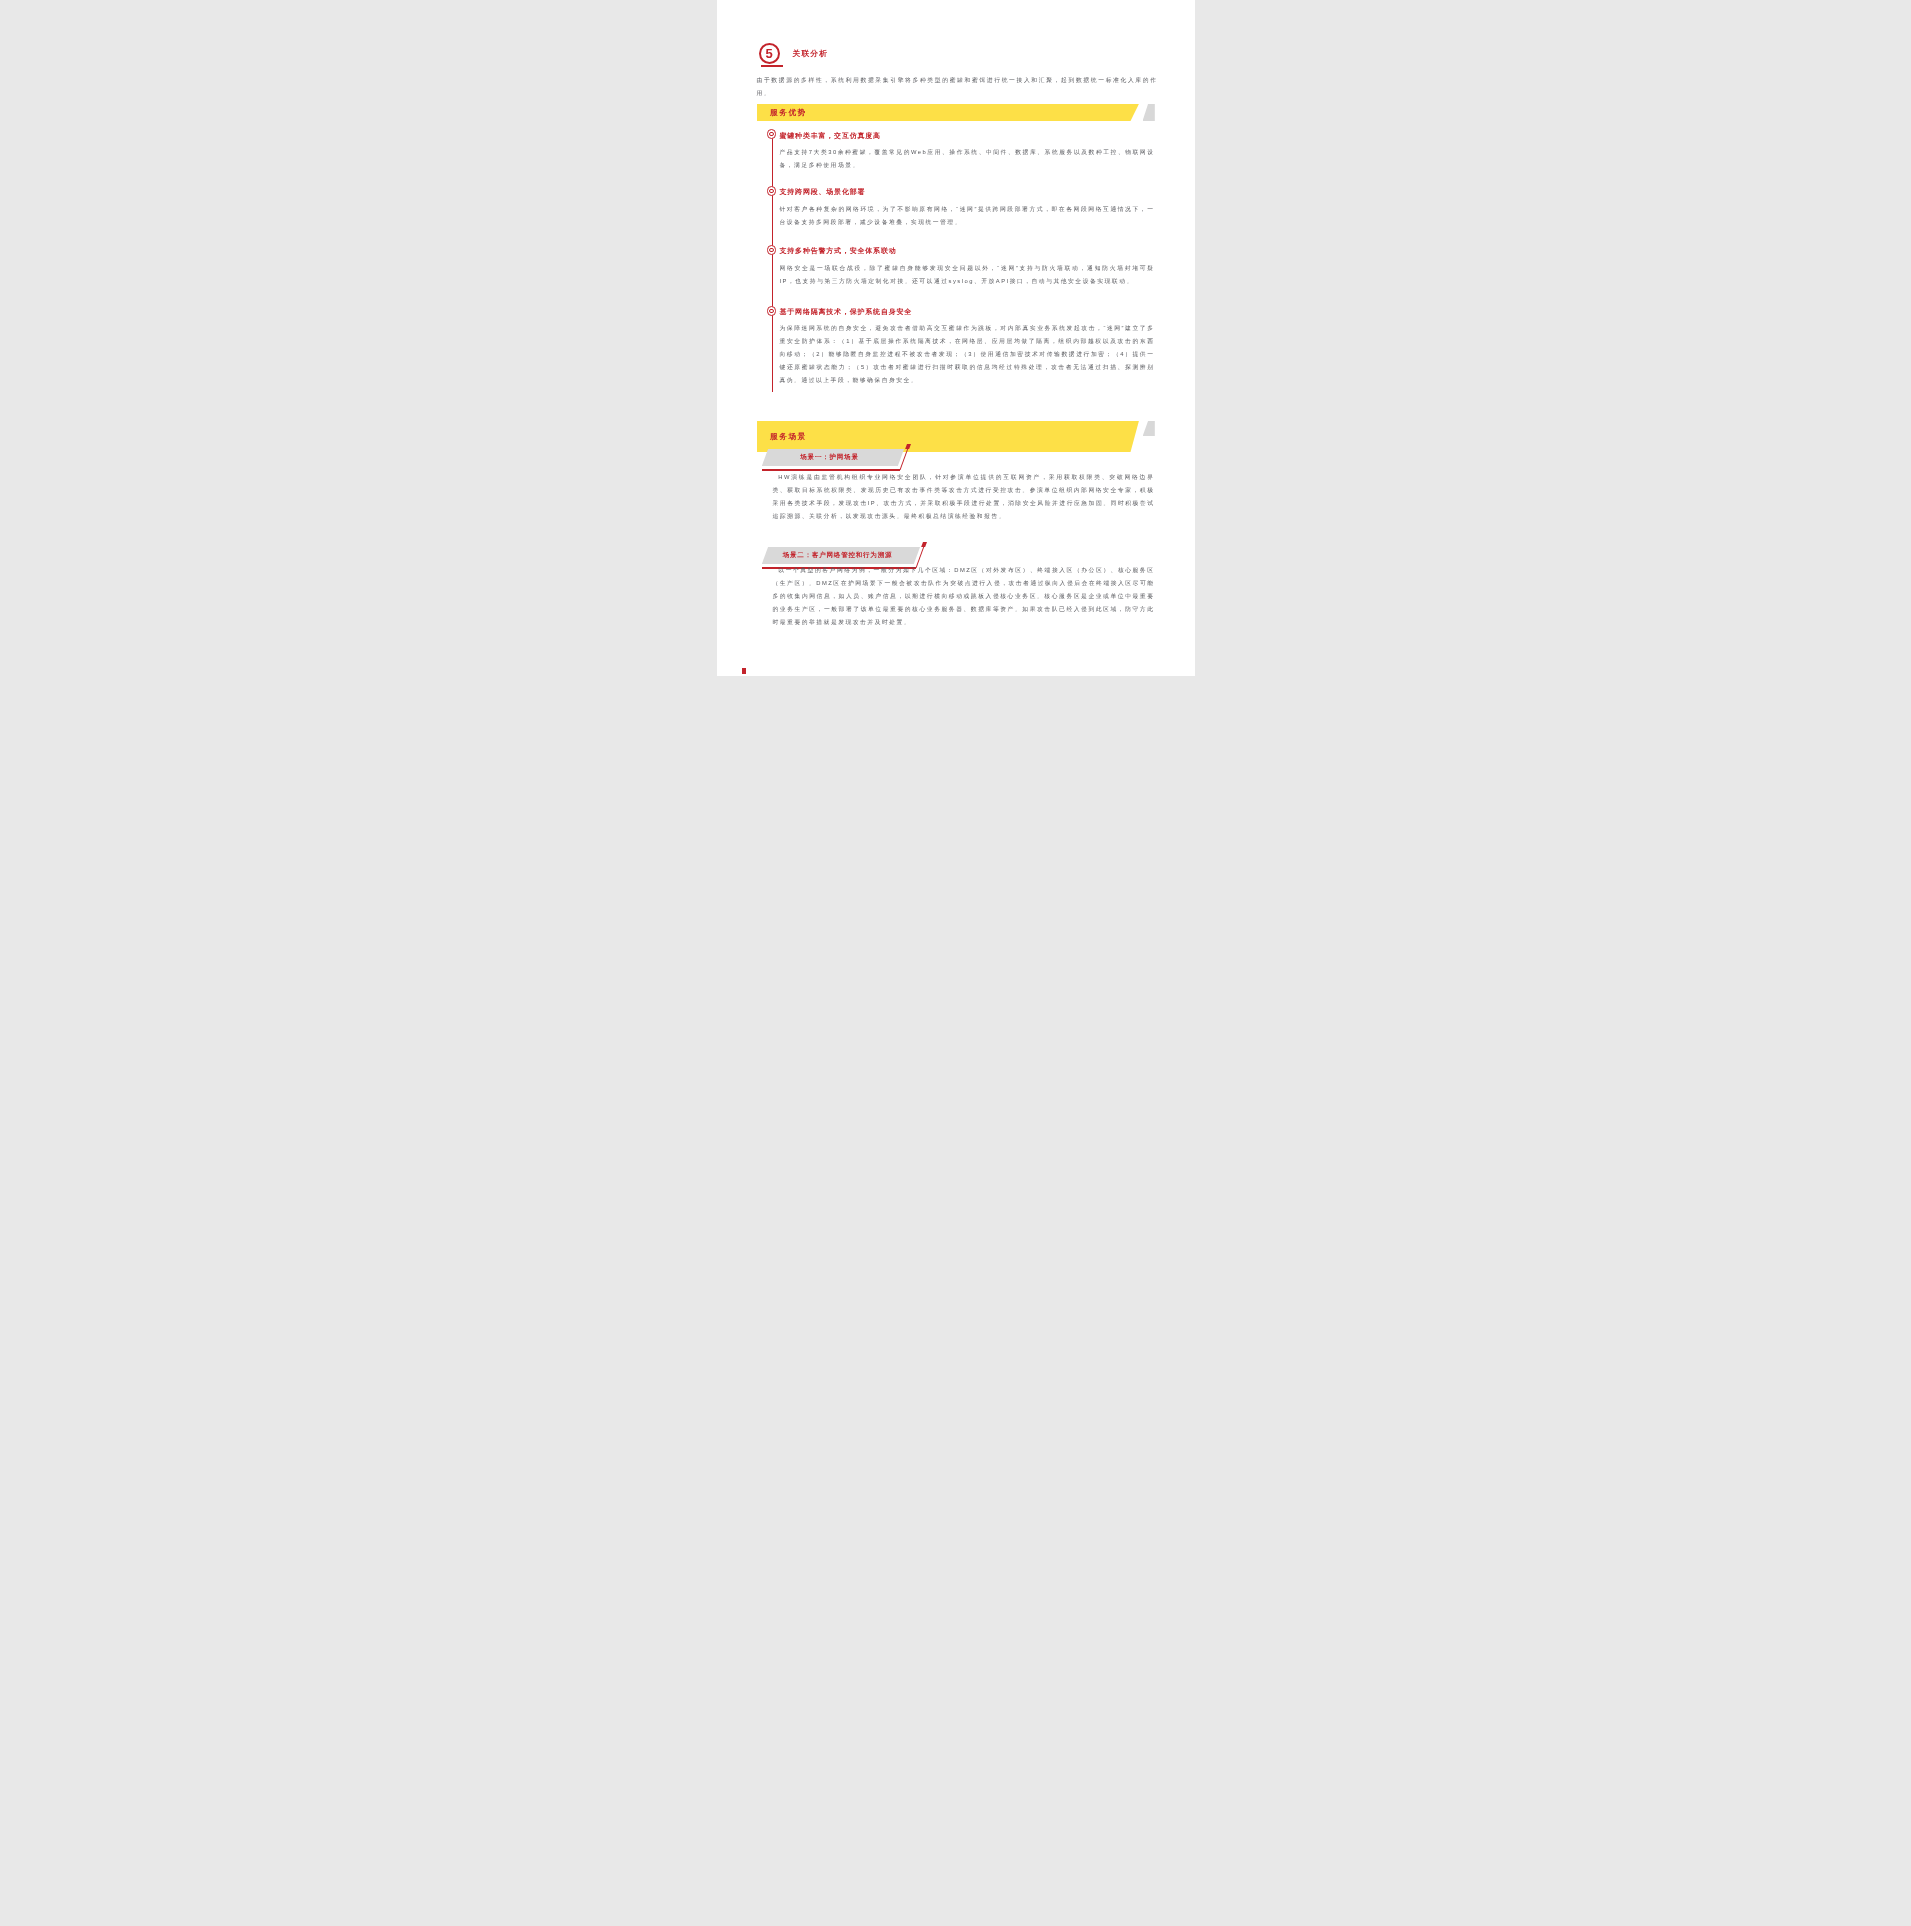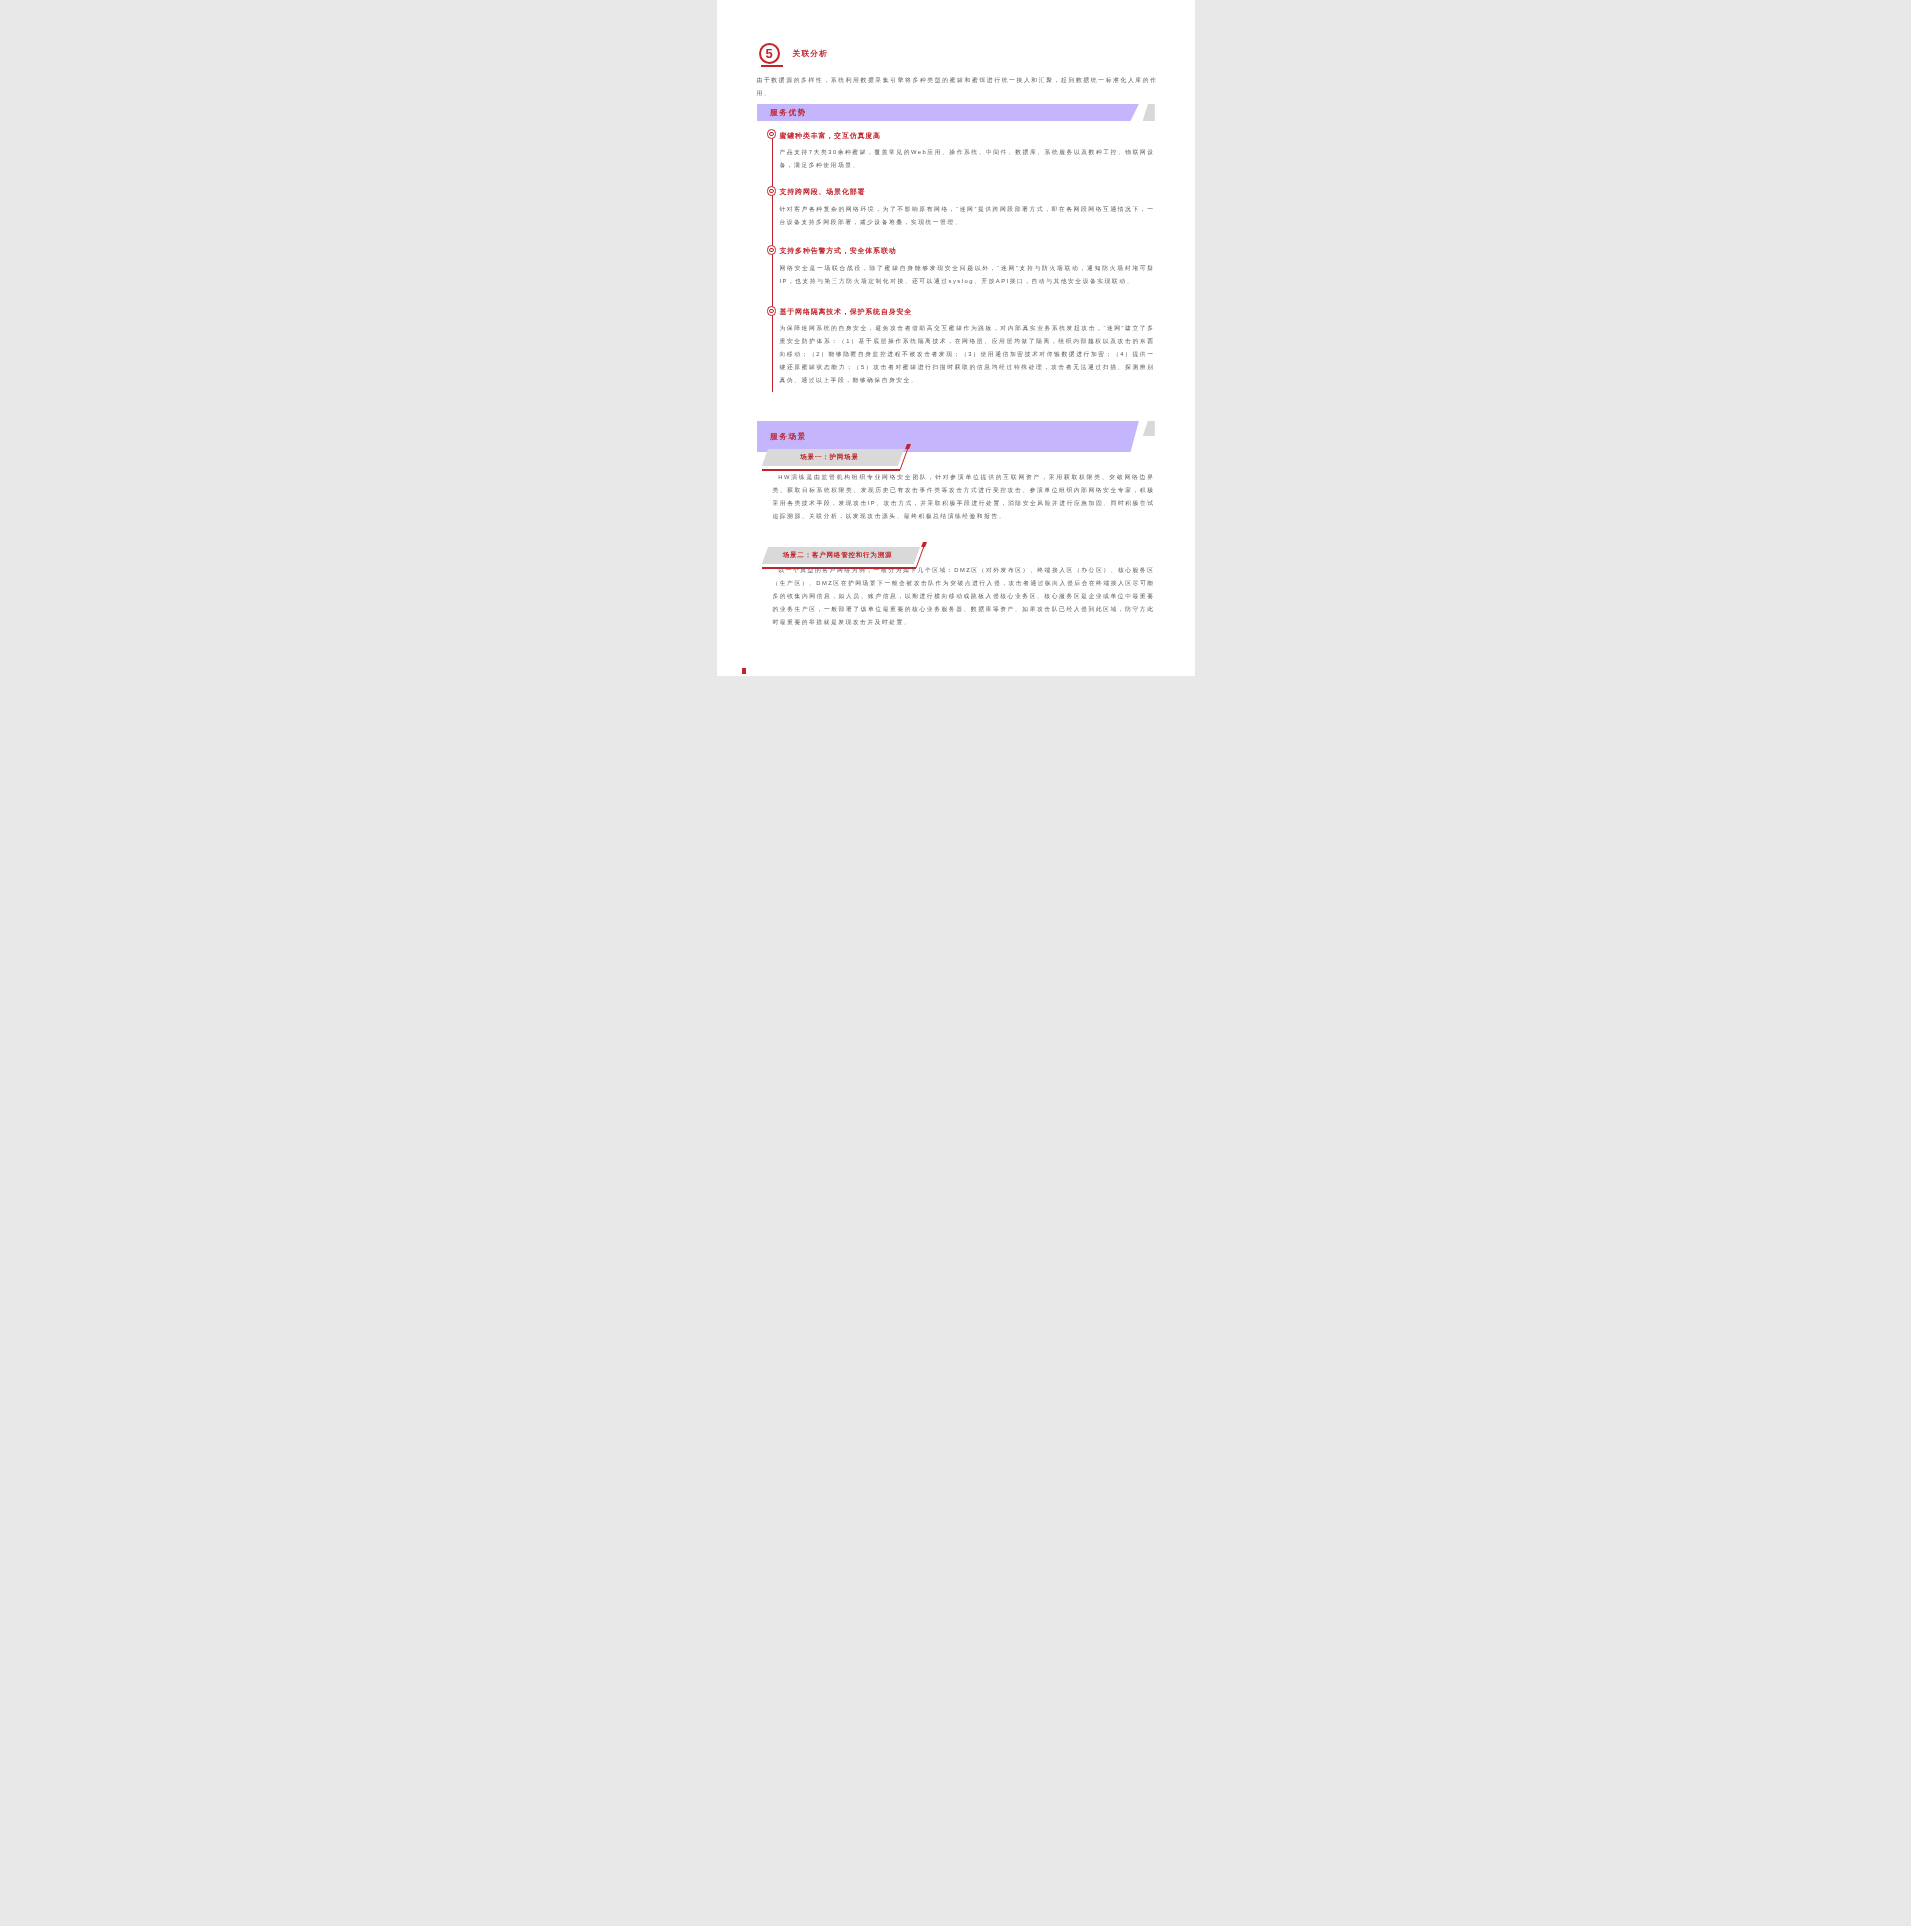--- a/index.html
+++ b/index.html
@@ -21,21 +21,21 @@
   .ch-title { left:76px; top:49px; color:#C3232B; font-size:7.7px; font-weight:bold; letter-spacing:1.2px; }
 
   .intro {
     left:40px; top:74px; width:401px;
     color:#55565B; font-size:5.8px; line-height:13px; letter-spacing:1.5px;
     text-align:justify;
   }
 
   
   .sec-banner {
-    left:40px; width:394px; height:17px; background:#c4b5fd;
+    left:40px; width:394px; height:17px; background:#fde047;
     clip-path:polygon(0 0, calc(100% - 11.6px) 0, calc(100% - 20px) 100%, 0 100%);
     display:flex; align-items:center;
   }
   .sec-banner .lbl { margin-left:13.5px; color:#C3232B; font-size:7.7px; font-weight:bold; letter-spacing:1.5px; }
   .sec-tri {
     left:426px; width:12.3px; height:17px; background:#D8D8D8;
     clip-path:polygon(45% 0, 100% 0, 100% 100%, 0 100%);
   }
   .b-adv  { top:104px; }  .t-adv  { top:104px; }
   .b-scn  { top:421px; height:31px; } .t-scn { top:421px; height:15.4px; }

